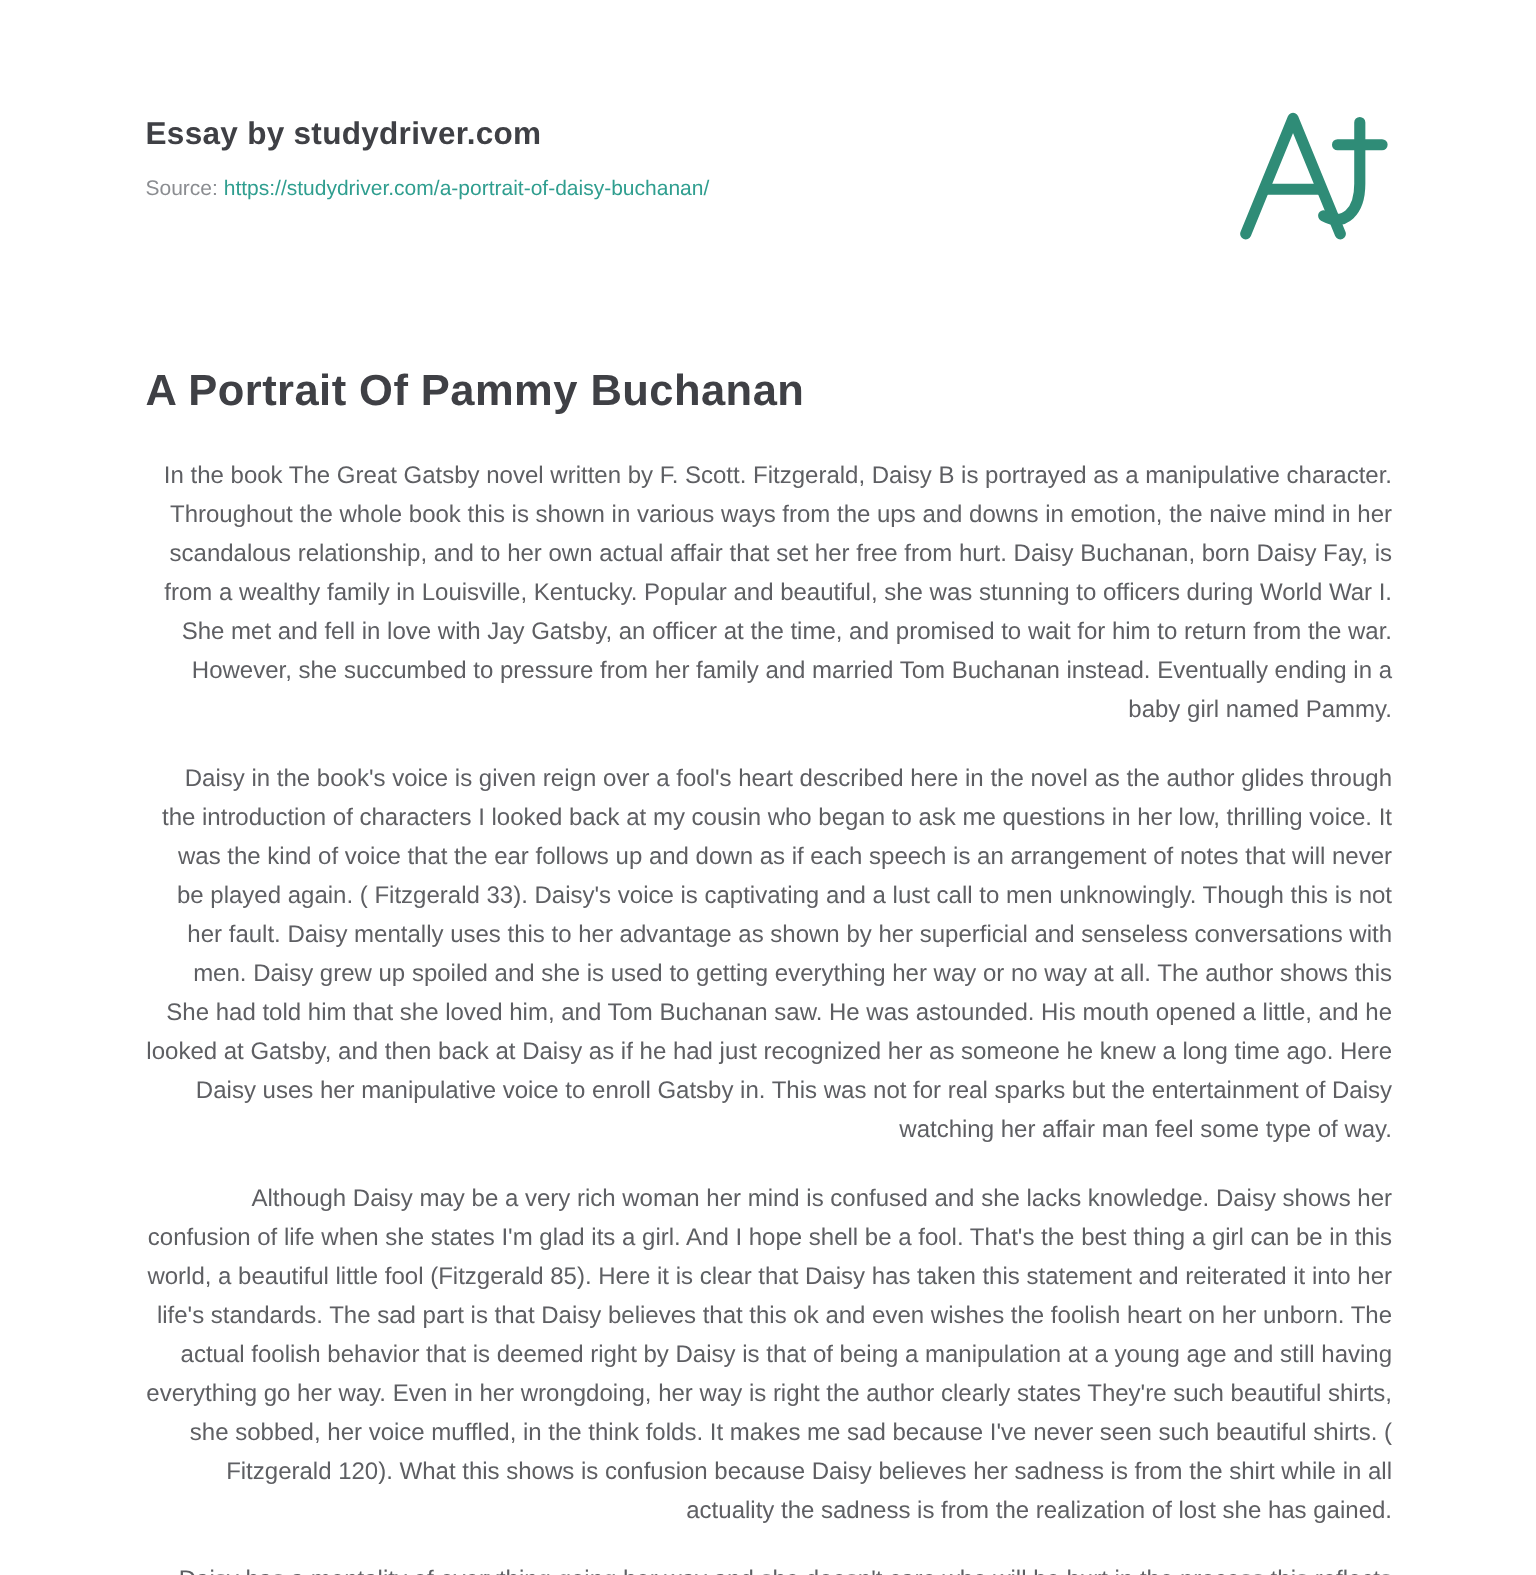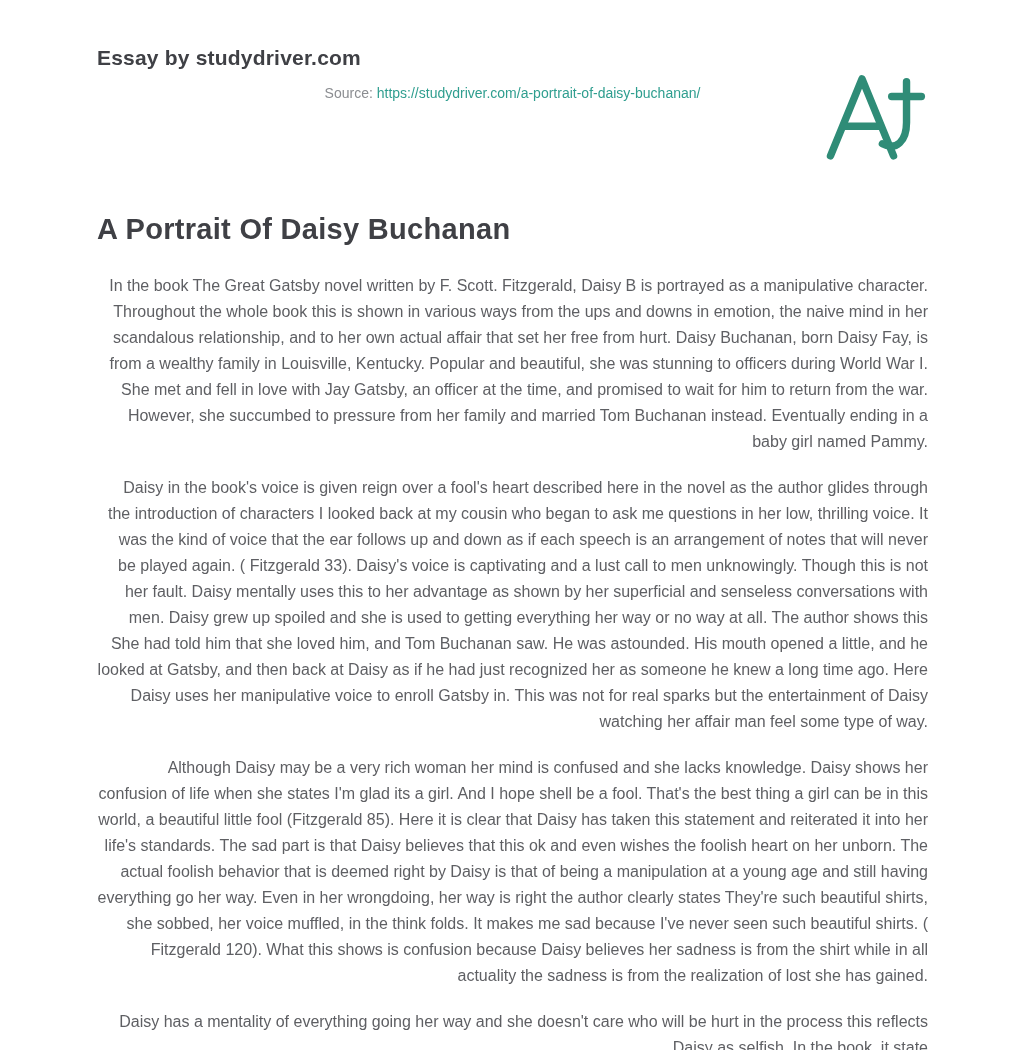--- a/index.html
+++ b/index.html
@@ -6,33 +6,32 @@
   html, body { width: 1024px; height: 1050px; }
   body {
     background: #ffffff;
     font-family: "Liberation Sans", sans-serif;
     overflow: hidden;
   }
   .page {
     position: relative;
     width: 1024px;
     height: 1050px;
-    padding: 46px 96px 0 97px;
+    padding: 78px 96px 0 97px;
   }
   .byline {
     font-size: 21px;
     font-weight: 700;
     color: var(--heading, #3f4045);
     letter-spacing: 0.2px;
   }
   .source-line {
     margin-top: 15px;
     font-size: 14px;
     color: var(--muted, #8b8d91);
-    text-align: center;
   }
   .source-link {
     color: var(--link, #2f9e8f);
     text-decoration: none;
     cursor: pointer;
   }
   .logo {
     position: absolute;
     top: 68px;
     right: 98px;
@@ -71,21 +70,21 @@
 
   <div class="logo">
     <svg viewBox="0 0 110 100" fill="none" aria-hidden="true">
       <path d="M7 93 L41 10 L75 93" stroke="currentColor" stroke-width="8" stroke-linecap="round" stroke-linejoin="round"></path>
       <path d="M22 61 L61 61" stroke="currentColor" stroke-width="8" stroke-linecap="round"></path>
       <path d="M89 13 L89 57 C89 77 78 88 63 80" stroke="currentColor" stroke-width="8" stroke-linecap="round"></path>
       <path d="M73 29 L105 29" stroke="currentColor" stroke-width="8" stroke-linecap="round"></path>
     </svg>
   </div>
 
-  <h1 class="doc-title">A Portrait Of Daisy Buchanan</h1>
+  <h1 class="doc-title">A Portrait Of Pammy Buchanan</h1>
 
   <div class="essay">
       <p>In the book The Great Gatsby novel written by F. Scott. Fitzgerald, Daisy B is portrayed as a manipulative character. Throughout the whole book this is shown in various ways from the ups and downs in emotion, the naive mind in her scandalous relationship, and to her own actual affair that set her free from hurt. Daisy Buchanan, born Daisy Fay, is from a wealthy family in Louisville, Kentucky. Popular and beautiful, she was stunning to officers during World War I. She met and fell in love with Jay Gatsby, an officer at the time, and promised to wait for him to return from the war. However, she succumbed to pressure from her family and married Tom Buchanan instead. Eventually ending in a baby girl named Pammy.</p>
       <p>Daisy in the book's voice is given reign over a fool's heart described here in the novel as the author glides through the introduction of characters I looked back at my cousin who began to ask me questions in her low, thrilling voice. It was the kind of voice that the ear follows up and down as if each speech is an arrangement of notes that will never be played again. ( Fitzgerald 33). Daisy's voice is captivating and a lust call to men unknowingly. Though this is not her fault. Daisy mentally uses this to her advantage as shown by her superficial and senseless conversations with men. Daisy grew up spoiled and she is used to getting everything her way or no way at all. The author shows this She had told him that she loved him, and Tom Buchanan saw. He was astounded. His mouth opened a little, and he looked at Gatsby, and then back at Daisy as if he had just recognized her as someone he knew a long time ago. Here Daisy uses her manipulative voice to enroll Gatsby in. This was not for real sparks but the entertainment of Daisy watching her affair man feel some type of way.</p>
       <p>Although Daisy may be a very rich woman her mind is confused and she lacks knowledge. Daisy shows her confusion of life when she states I'm glad its a girl. And I hope shell be a fool. That's the best thing a girl can be in this world, a beautiful little fool (Fitzgerald 85). Here it is clear that Daisy has taken this statement and reiterated it into her life's standards. The sad part is that Daisy believes that this ok and even wishes the foolish heart on her unborn. The actual foolish behavior that is deemed right by Daisy is that of being a manipulation at a young age and still having everything go her way. Even in her wrongdoing, her way is right the author clearly states They're such beautiful shirts, she sobbed, her voice muffled, in the think folds. It makes me sad because I've never seen such beautiful shirts. ( Fitzgerald 120). What this shows is confusion because Daisy believes her sadness is from the shirt while in all actuality the sadness is from the realization of lost she has gained.</p>
       <p>Daisy has a mentality of everything going her way and she doesn't care who will be hurt in the process this reflects Daisy as selfish. In the book, it state</p>
     </div>
 
 </div>
 

